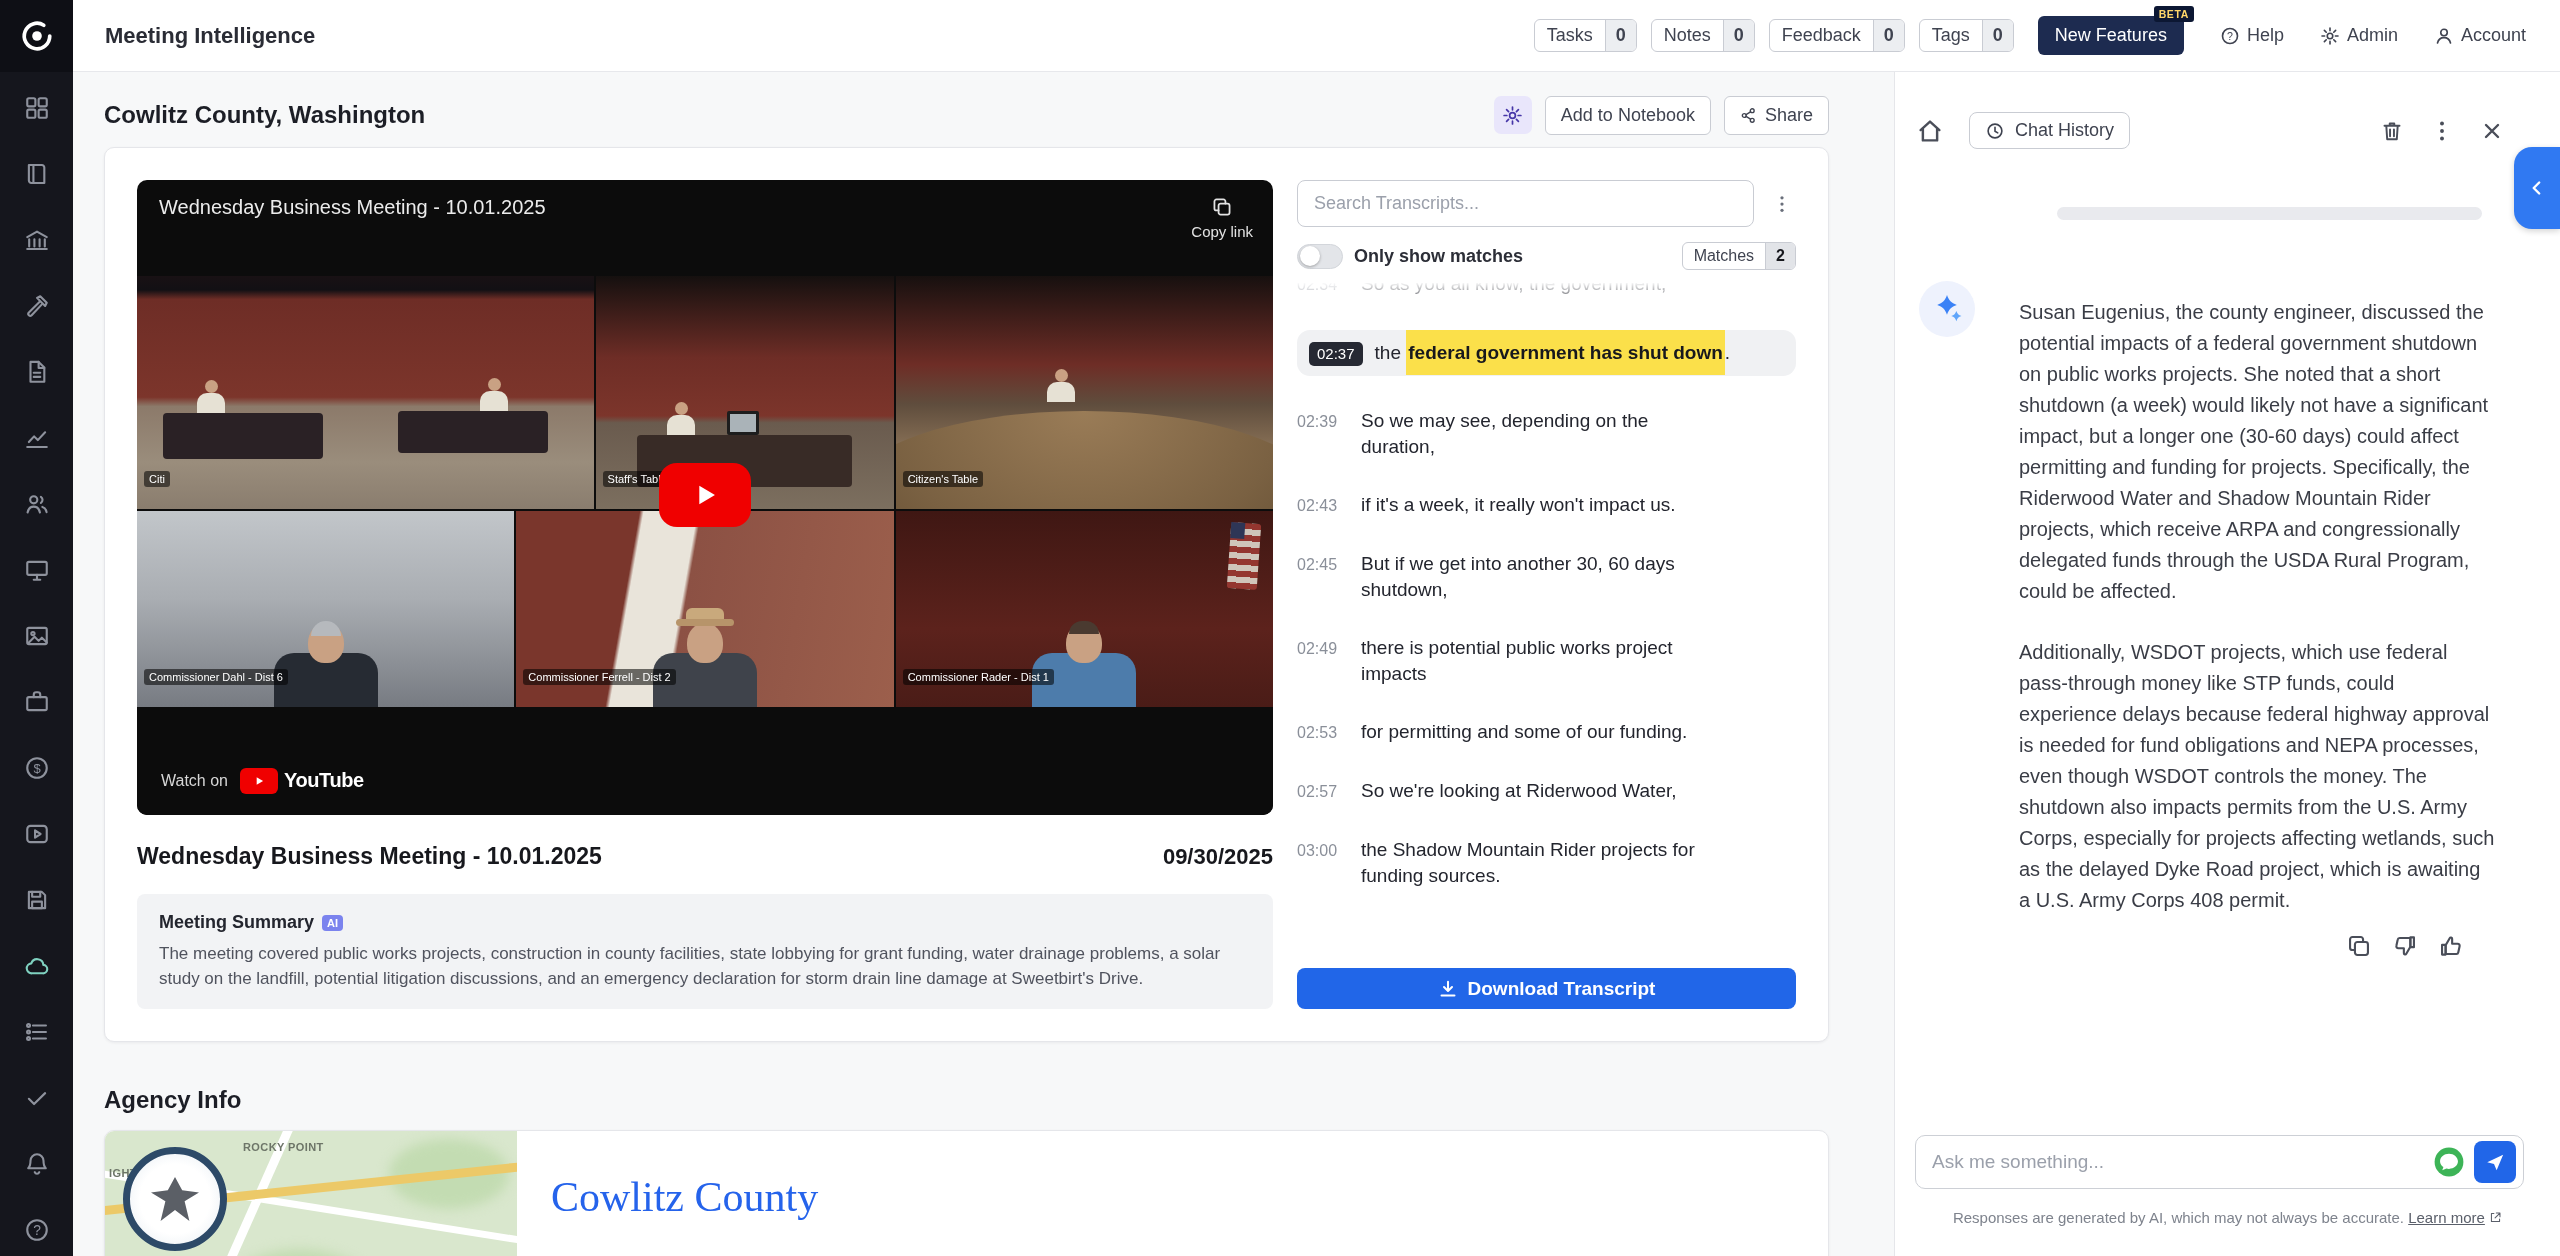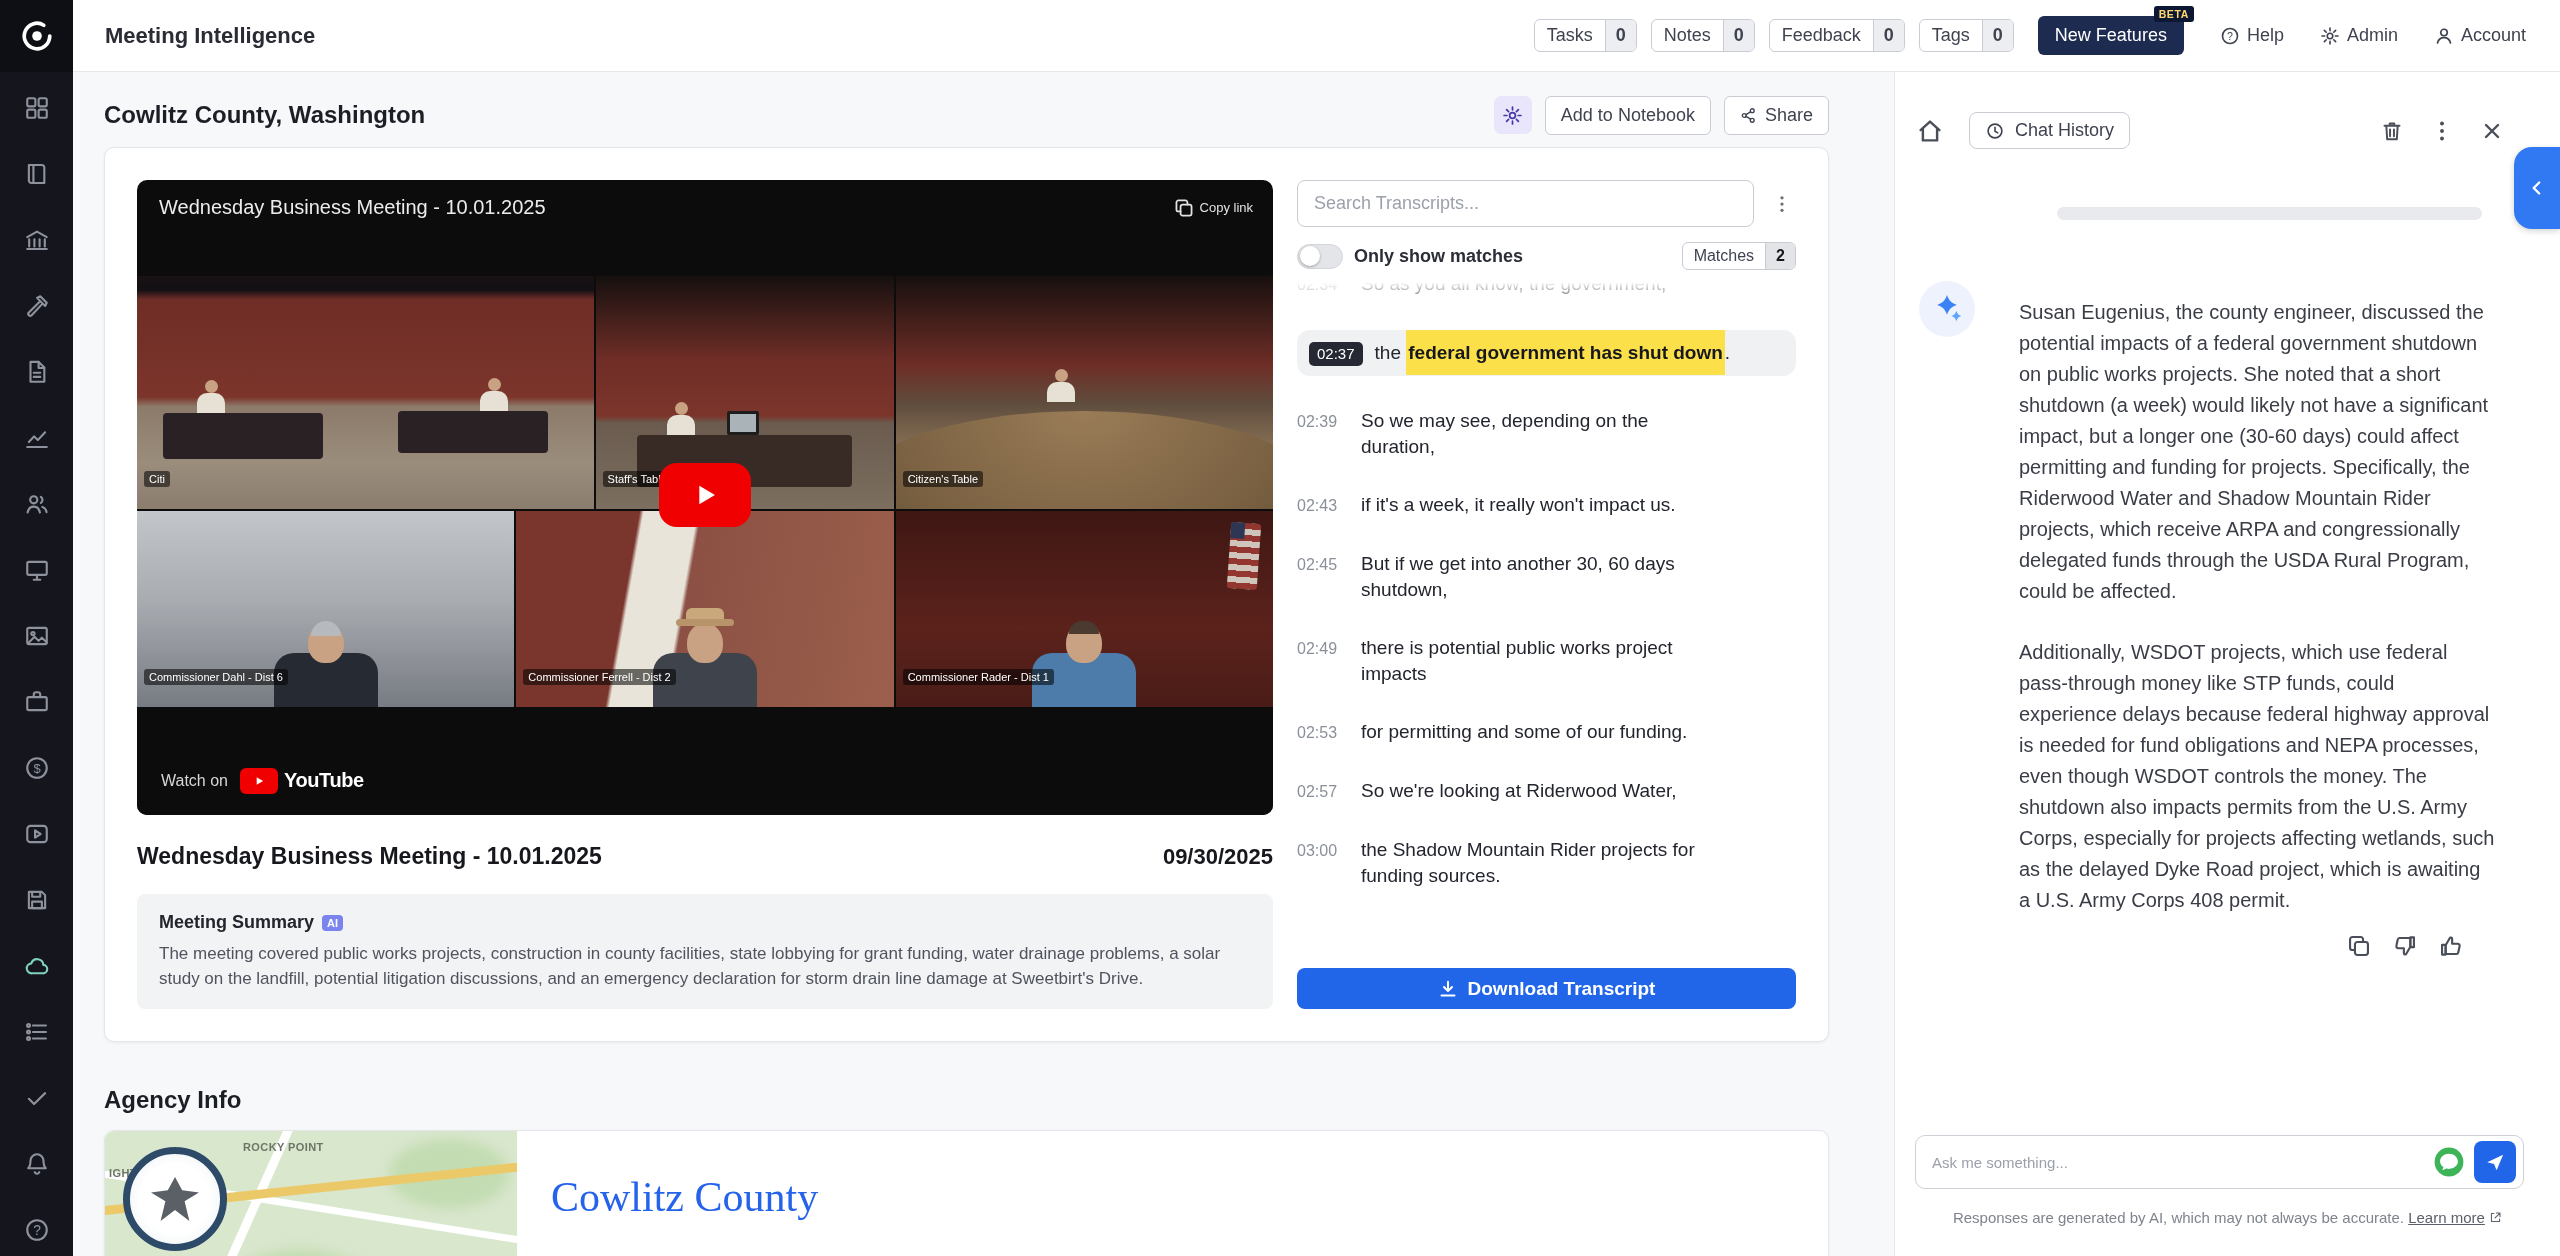--- a/index.html
+++ b/index.html
@@ -39,21 +39,21 @@
   .btn-outline{display:flex;align-items:center;gap:8px;background:#fff;border:1px solid #c9ccd3;border-radius:6px;font-size:18px;color:#3f4350;padding:8px 15px;cursor:pointer}
   .btn-outline svg{width:17px;height:17px}
   .card{background:#fff;border:1px solid #e5e6ea;border-radius:10px;box-shadow:0 1px 3px rgba(16,24,40,.06)}
   .meeting-card{width:1725px;margin-top:11px;padding:32px;display:flex;gap:24px}
   .video-col{width:1136px;flex:none}
 
   
   .video{position:relative;width:1136px;height:635px;background:#0c0c0c;border-radius:10px;overflow:hidden;cursor:pointer}
   .video-top{position:absolute;left:0;right:0;top:0;padding:16px 20px 0 22px;display:flex;z-index:5}
   .video-title{color:#ececec;font-size:20px}
-  .copylink{margin-left:auto;display:flex;flex-direction:row;align-items:center;gap:5px;color:#e3e3e3;font-size:13px;background:none;border:none;cursor:pointer}
+  .copylink{margin-left:auto;display:flex;flex-direction:column;align-items:center;gap:5px;color:#e3e3e3;font-size:15px;background:none;border:none;cursor:pointer}
   .copylink svg{width:22px;height:22px}
   .feeds{position:absolute;left:0;right:0;top:96px;height:431px;z-index:1}
   .frow1{display:flex;gap:2px;height:233px}
   .frow2{display:flex;gap:2px;height:196px;margin-top:2px}
   .feed{position:relative;overflow:hidden;flex:1}
   .f-a{flex:1.21}
   .f-b{flex:.79}
   .feed-label{position:absolute;left:7px;bottom:22px;background:rgba(0,0,0,.55);color:#fff;font-size:11px;padding:2px 5px;border-radius:3px;z-index:3;white-space:nowrap}
   .f-a{background:linear-gradient(180deg,#191114 0%,#121014 6%,#6e2d26 10%,#7c352b 52%,#8c7a6a 56%,#9a8d7c 80%,#8a7d6e 100%)}
   .f-b{background:linear-gradient(180deg,#15100f 0%,#6e2d26 35%,#7c352b 60%,#6a5b4e 63%,#7c6f5f 100%)}
@@ -155,21 +155,21 @@
   .skeleton-bar{position:absolute;top:135px;right:78px;width:425px;height:13px;border-radius:7px;background:#e9eaee}
   .chat-body{position:absolute;top:209px;left:0;right:0}
   .msg{display:flex;padding:0 65px 0 24px;gap:44px;align-items:flex-start}
   .avatar{flex:none;width:56px;height:56px;border-radius:50%;background:#eef2fd;display:flex;align-items:center;justify-content:center}
   .avatar svg{width:34px;height:34px}
   .msg-text{margin-top:16px;font-size:20px;line-height:31px;color:#3a3d46;min-width:0}
   .msg-text p + p{margin-top:30px}
   .msg-actions{display:flex;justify-content:flex-end;gap:20px;padding-right:96px;margin-top:17px;color:#6a6f7b}
   .msg-actions .icon-btn svg{width:26px;height:26px}
   .chat-input{position:absolute;left:20px;right:36px;bottom:67px;height:54px;border:1px solid #cdd0d6;border-radius:10px;display:flex;align-items:center;padding:0 7px 0 16px;gap:9px;background:#fff}
-  .chat-input input{flex:1;border:none;outline:none;font-size:15px;color:#0f766e;background:transparent;min-width:0}
+  .chat-input input{flex:1;border:none;outline:none;font-size:19px;color:#0f766e;background:transparent;min-width:0}
   .chat-input input::placeholder{color:#9ba0ab}
   .wa-btn{width:32px;height:32px;border:none;background:none;cursor:pointer;padding:0;display:flex}
   .send-btn{width:42px;height:42px;background:#2166e8;border:none;border-radius:8px;display:flex;align-items:center;justify-content:center;cursor:pointer}
   .send-btn svg{width:20px;height:20px}
   .chat-footer{position:absolute;left:0;right:0;bottom:30px;text-align:center;font-size:15px;color:#7e838d}
   .chat-footer .link{color:#5a5f6a;text-decoration:underline;cursor:pointer}
   .chat-footer svg{width:13px;height:13px;vertical-align:-1px;color:#5a5f6a}
 </style>
 </head>
 <body>

